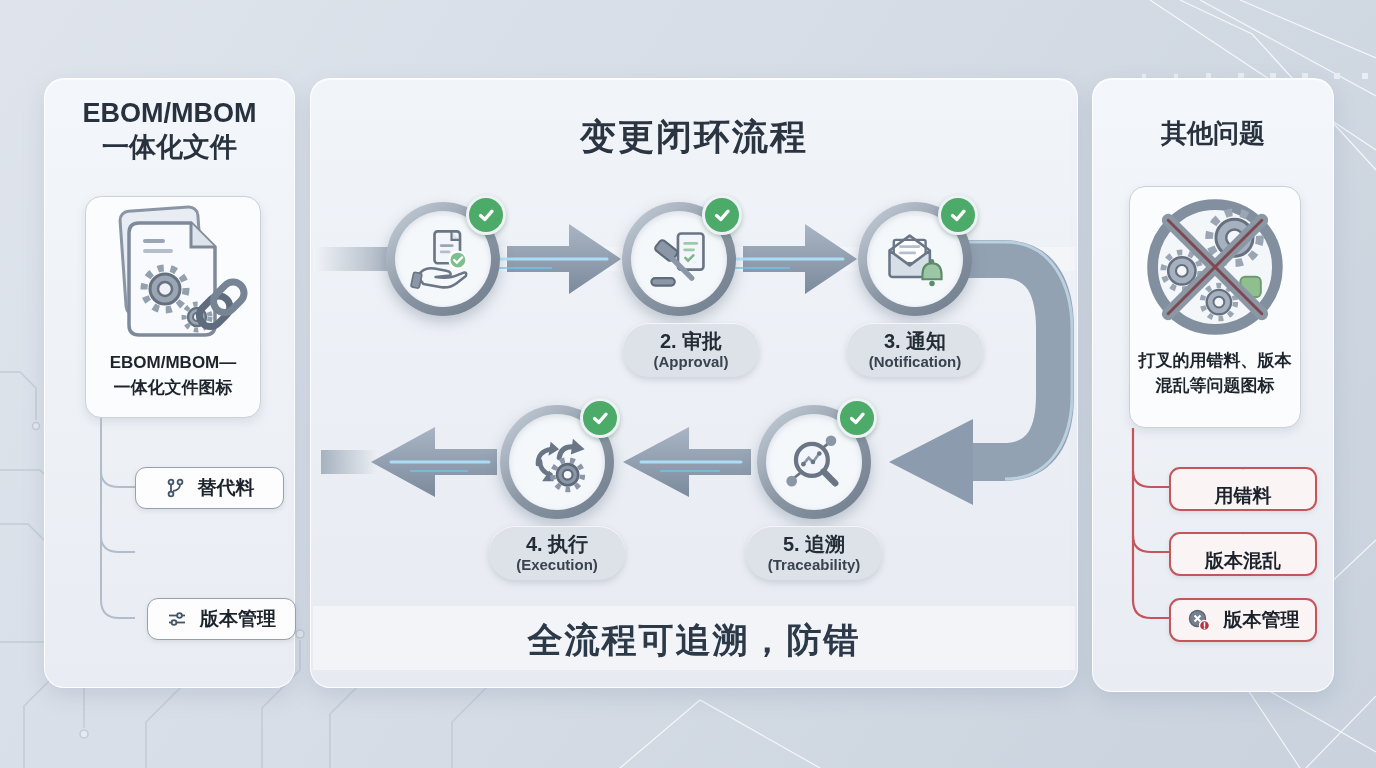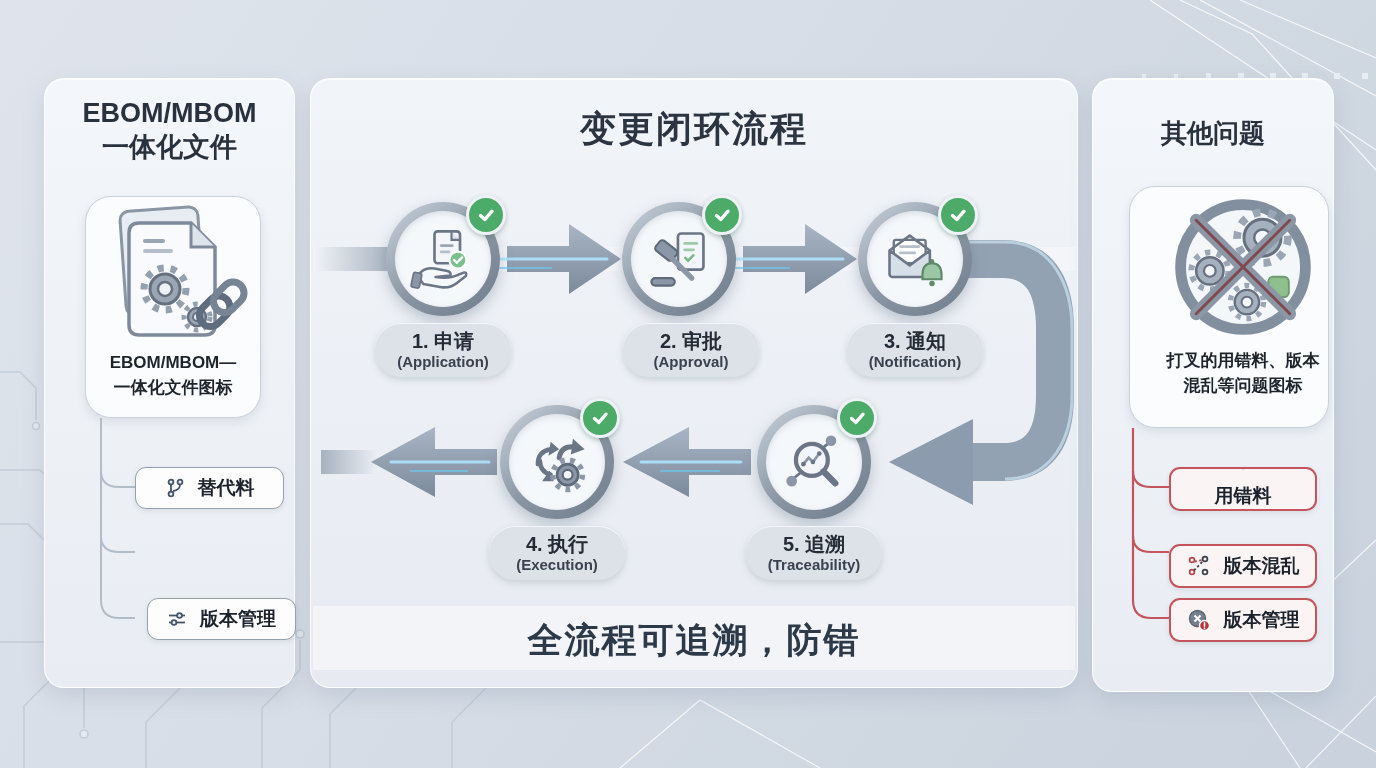--- a/index.html
+++ b/index.html
@@ -20,24 +20,24 @@
     background:linear-gradient(180deg,#f3f6fa 0%,#e9edf3 100%);}
   .panel.center{left:310px; top:78px; width:766px; height:608px;
     background:linear-gradient(180deg,#f1f4f9 0%,#e7ebf1 100%);}
   .panel.right{left:1092px;top:78px; width:240px; height:612px;
     background:linear-gradient(180deg,#f3f6fa 0%,#e9edf3 100%);}
 
   .side-title{position:absolute;left:0;right:0;text-align:center;margin:0;
     font-weight:700;color:#28323e;line-height:1.25;}
   .panel.left  .side-title{top:18px;font-size:27px;}
   .panel.right .side-title{top:38px;font-size:26px;}
-  .center-title{position:absolute;left:0;right:0;top:26px;margin:0;text-align:center;
+  .center-title{position:absolute;left:0;right:0;top:26px;margin:8px;text-align:center;
     font-size:36px;font-weight:700;color:#2b3542;letter-spacing:2px;}
 
-  .icon-card{position:absolute;background:#fbfcfe;border:1px solid #c9d1db;border-radius:26px;
+  .icon-card{position:absolute;background:#fbfcfe;border:1px solid #c9d1db;border-radius:16px;
     box-shadow:0 4px 10px rgba(120,134,152,.18);display:flex;flex-direction:column;
     align-items:center;justify-content:flex-start;}
   .card-caption{text-align:center;font-weight:700;color:#1d242c;font-size:17px;line-height:1.45;margin-top:2px;}
 
   .connector{position:absolute;left:0;top:0;pointer-events:none;}
 
   .item-box{position:absolute;height:40px;display:flex;align-items:center;justify-content:center;
     gap:13px;background:#fdfdfe;border:1.6px solid #96a1ae;border-radius:11px;
     box-shadow:0 2px 5px rgba(120,134,152,.18);}
   .item-box span{font-size:19px;font-weight:700;color:#1b222b;white-space:nowrap;}
@@ -332,24 +332,20 @@
           <line x1="41" y1="41" x2="52" y2="52" stroke="#6a7686" stroke-width="6" stroke-linecap="round"></line>
         </svg>
       </div>
       <div class="badge">
         <svg width="22" height="22" viewBox="0 0 40 40">
           <path d="M10 21 l8 7 l13 -15" stroke="#fff" stroke-width="6" fill="none" stroke-linecap="round" stroke-linejoin="round"></path>
         </svg>
       </div>
     </div>
 
-    <div class="pill" style="left:132px;top:244px;">
-      <div class="zh">1. 申请</div>
-      <div class="en">(Application)</div>
-    </div>
     <div class="pill" style="left:380px;top:244px;">
       <div class="zh">2. 审批</div>
       <div class="en">(Approval)</div>
     </div>
     <div class="pill" style="left:604px;top:244px;">
       <div class="zh">3. 通知</div>
       <div class="en">(Notification)</div>
     </div>
     <div class="pill" style="left:246px;top:447px;">
       <div class="zh">4. 执行</div>
@@ -360,21 +356,21 @@
       <div class="en">(Traceability)</div>
     </div>
 
     <div class="footer-band"></div>
     <div class="footer-text">全流程可追溯，防错</div>
   </section>
 
   <section class="panel right">
     <h2 class="side-title">其他问题</h2>
 
-    <div class="icon-card" style="left:36px;top:107px;width:170px;height:240px;padding-left:28px;">
+    <div class="icon-card" style="left:36px;top:107px;width:170px;height:240px;">
       <svg width="156" height="160" viewBox="0 0 160 164">
         <circle cx="80" cy="82" r="64" fill="#f4f7fa" stroke="#828f9e" stroke-width="11"></circle>
         <g transform="translate(100,52)">
           <circle r="26" fill="none" stroke="#9aa6b4" stroke-width="8" stroke-dasharray="7.5 8.5"></circle>
           <circle r="19" fill="#a6b1bf" stroke="#66707e" stroke-width="3"></circle>
           <circle r="8.5" fill="#f4f7fa" stroke="#66707e" stroke-width="2.5"></circle>
         </g>
         <g transform="translate(46,86)">
           <circle r="19" fill="none" stroke="#9aa6b4" stroke-width="6" stroke-dasharray="5.5 6.5"></circle>
           <circle r="14" fill="#a6b1bf" stroke="#66707e" stroke-width="2.6"></circle>
@@ -410,21 +406,21 @@
 
     <div class="item-box red" style="left:76px;top:388px;width:144px;flex-direction:column;">
       <svg width="24" height="24" viewBox="0 0 24 24">
         <path d="M4 8 L11 4 L18 8 L18 16 L11 20 L4 16 Z" fill="#f6e9e9" stroke="#6b4a4e" stroke-width="1.7" stroke-linejoin="round"></path>
         <path d="M4 8 L11 12 L18 8 M11 12 V20" fill="none" stroke="#6b4a4e" stroke-width="1.5"></path>
         <circle cx="17.5" cy="17.5" r="5" fill="#b8373f" stroke="#fff" stroke-width="1.4"></circle>
         <path d="M15.5 17.5 h4 M17.5 15.5 v4" stroke="#fff" stroke-width="1.3"></path>
       </svg>
       <span>用错料</span>
     </div>
-    <div class="item-box red" style="left:76px;top:465px;width:144px;">
+    <div class="item-box red" style="left:76px;top:453px;width:144px;flex-direction:column;">
       <svg width="24" height="24" viewBox="0 0 24 24">
         <g fill="none" stroke-width="1.8">
           <circle cx="5" cy="6" r="2.4" stroke="#b04a52"></circle>
           <circle cx="18" cy="5" r="2.4" stroke="#3a434e"></circle>
           <circle cx="5" cy="18" r="2.4" stroke="#b04a52"></circle>
           <circle cx="18" cy="18" r="2.4" stroke="#3a434e"></circle>
           <path d="M7.5 7.5 L15.5 6" stroke="#b04a52" stroke-dasharray="2.5 2.2"></path>
           <path d="M7 16.5 L15.8 7.2" stroke="#3a434e" stroke-dasharray="2.5 2.2"></path>
         </g>
       </svg>

